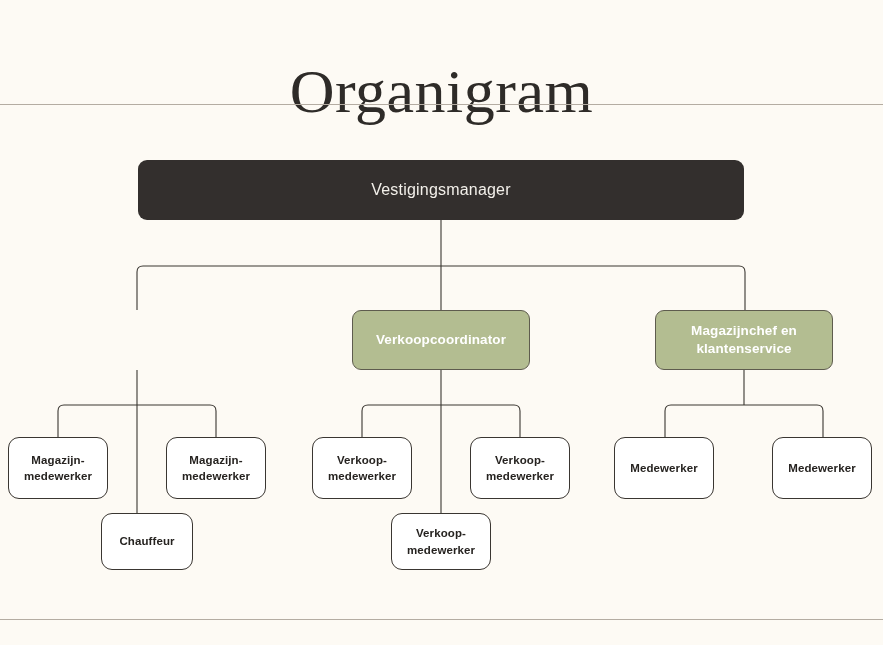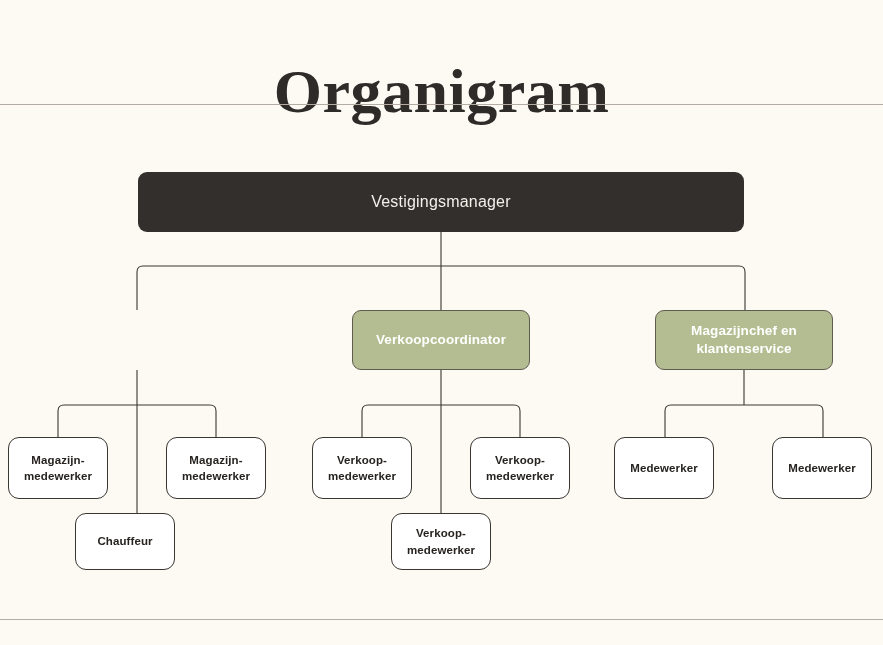--- a/index.html
+++ b/index.html
@@ -23,21 +23,21 @@
 
   
   #chart-title {
     position: absolute;
     left: 0;
     top: 14px;
     width: 883px;
     text-align: center;
     font-family: "Liberation Serif", serif;
     font-size: 62px;
-    font-weight: 700;
+    font-weight: 400;
     color: #2e2b28;
     letter-spacing: 0.5px;
     line-height: 1.15;
   }
 
   
   .rule {
     position: absolute;
     left: 0;
     width: 883px;
@@ -128,21 +128,21 @@
     <path d="M137,405 L137,513"></path>
 
     <path d="M441,370 L441,405"></path>
     <path d="M362,437 L362,411 Q362,405 368,405 L514,405 Q520,405 520,411 L520,437"></path>
     <path d="M441,405 L441,513"></path>
 
     <path d="M744,370 L744,405"></path>
     <path d="M665,437 L665,411 Q665,405 671,405 L817,405 Q823,405 823,411 L823,437"></path>
   </svg>
 
-  <div class="node root" style="left:138px; top:172px; width:606px; height:60px;">
+  <div class="node root" style="left:138px; top:160px; width:606px; height:60px;">
     <span class="label">Vestigingsmanager</span>
   </div>
 
 
   <div class="node dept" style="left:352px; top:310px; width:178px; height:60px;">
     <span class="label">Verkoopcoordinator</span>
   </div>
 
   <div class="node dept" style="left:655px; top:310px; width:178px; height:60px;">
     <span class="label">Magazijnchef en
@@ -152,21 +152,21 @@
   <div class="node leaf" style="left:8px; top:437px; width:100px; height:62px;">
     <span class="label">Magazijn-
 medewerker</span>
   </div>
 
   <div class="node leaf" style="left:166px; top:437px; width:100px; height:62px;">
     <span class="label">Magazijn-
 medewerker</span>
   </div>
 
-  <div class="node leaf" style="left:75px; top:513px; width:100px; height:57px;">
+  <div class="node leaf" style="left:101px; top:513px; width:92px; height:57px;">
     <span class="label">Chauffeur</span>
   </div>
 
   <div class="node leaf" style="left:312px; top:437px; width:100px; height:62px;">
     <span class="label">Verkoop-
 medewerker</span>
   </div>
 
   <div class="node leaf" style="left:470px; top:437px; width:100px; height:62px;">
     <span class="label">Verkoop-

